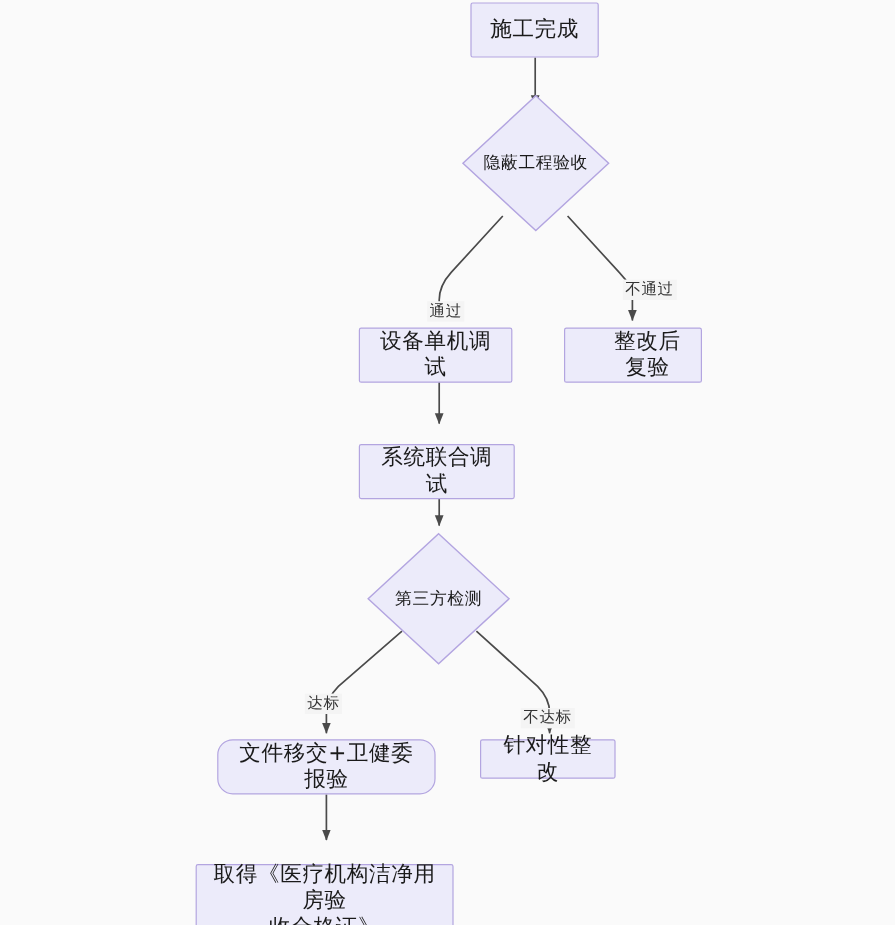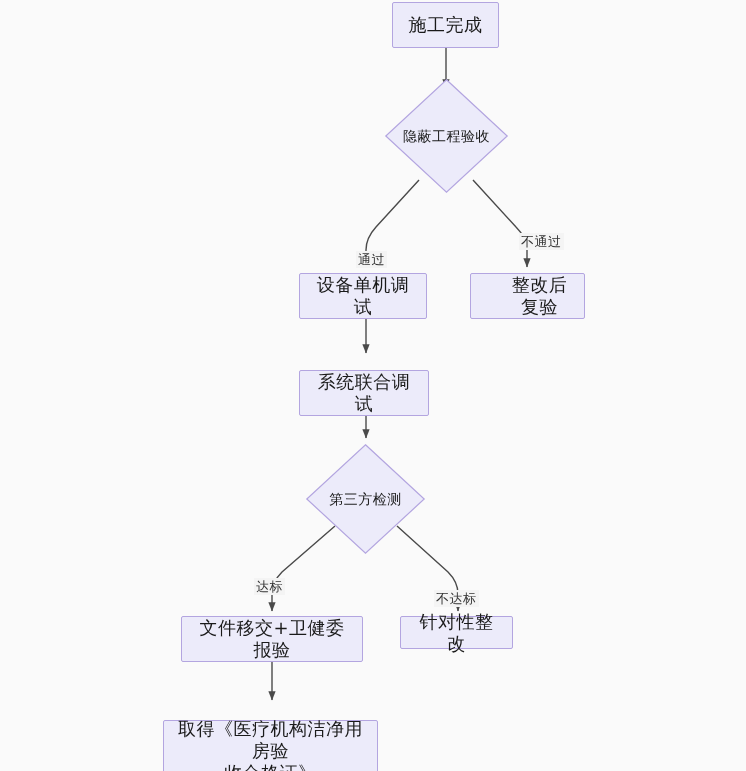--- a/index.html
+++ b/index.html
@@ -139,21 +139,21 @@
   <svg width="119" height="110" viewBox="0 0 119 110" xmlns="http://www.w3.org/2000/svg">
     <polygon points="59.5,0.8 118.2,55 59.5,109.2 0.8,55" fill="#ecebfa" stroke="#b3a5e0" stroke-width="1.2"></polygon>
   </svg>
   <div class="diamond-label">第三方检测</div>
 </div>
 
 <div class="edge-label" style="left:254px; top:578px;">达标</div>
 
 <div class="edge-label" style="left:434px; top:578px;margin-top:12px;">不达标</div>
 
-<div class="node" style="left:181px; top:616px; width:182px; height:46px;">
+<div class="node" style="left:181px; top:616px; width:182px; height:46px;border-radius:13px;">
   <span class="node-label">文件移交+卫健委报验</span>
 </div>
 
 <div class="node" style="left:400px; top:616px; width:113px; height:33px;">
   <span class="node-label">针对性整改</span>
 </div>
 
 <div class="node" style="left:163px; top:720px; width:215px; height:62px;">
   <span class="node-label">取得《医疗机构洁净用房验
 收合格证》</span>

